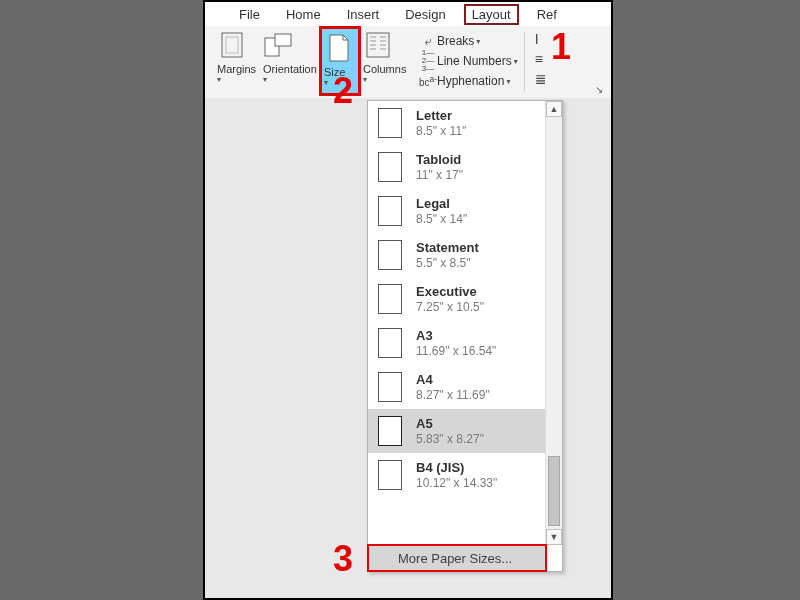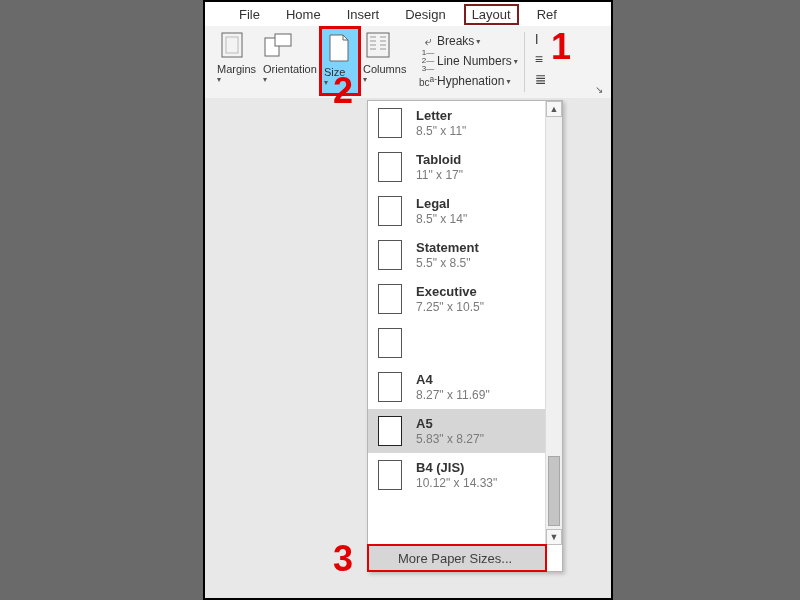--- a/index.html
+++ b/index.html
@@ -323,20 +323,24 @@
         </div>
         <div class="item">
           <div class="thumb"></div>
           <div class="txt">
             <div class="name">Executive</div>
             <div class="dim">7.25" x 10.5"</div>
           </div>
         </div>
         <div class="item">
           <div class="thumb"></div>
+          <div class="txt">
+            <div class="name">A3</div>
+            <div class="dim">11.69" x 16.54"</div>
+          </div>
         </div>
         <div class="item">
           <div class="thumb"></div>
           <div class="txt">
             <div class="name">A4</div>
             <div class="dim">8.27" x 11.69"</div>
           </div>
         </div>
         <div class="item selected">
           <div class="thumb"></div>

